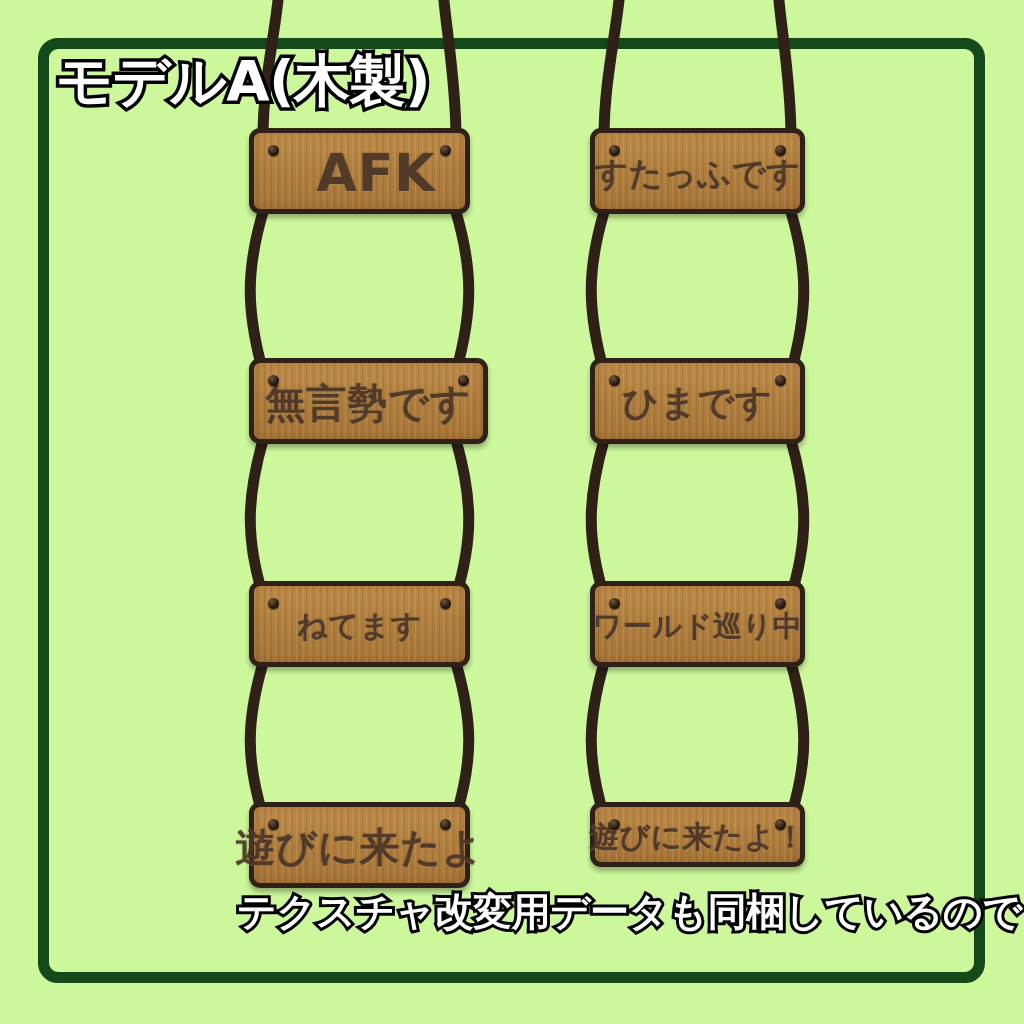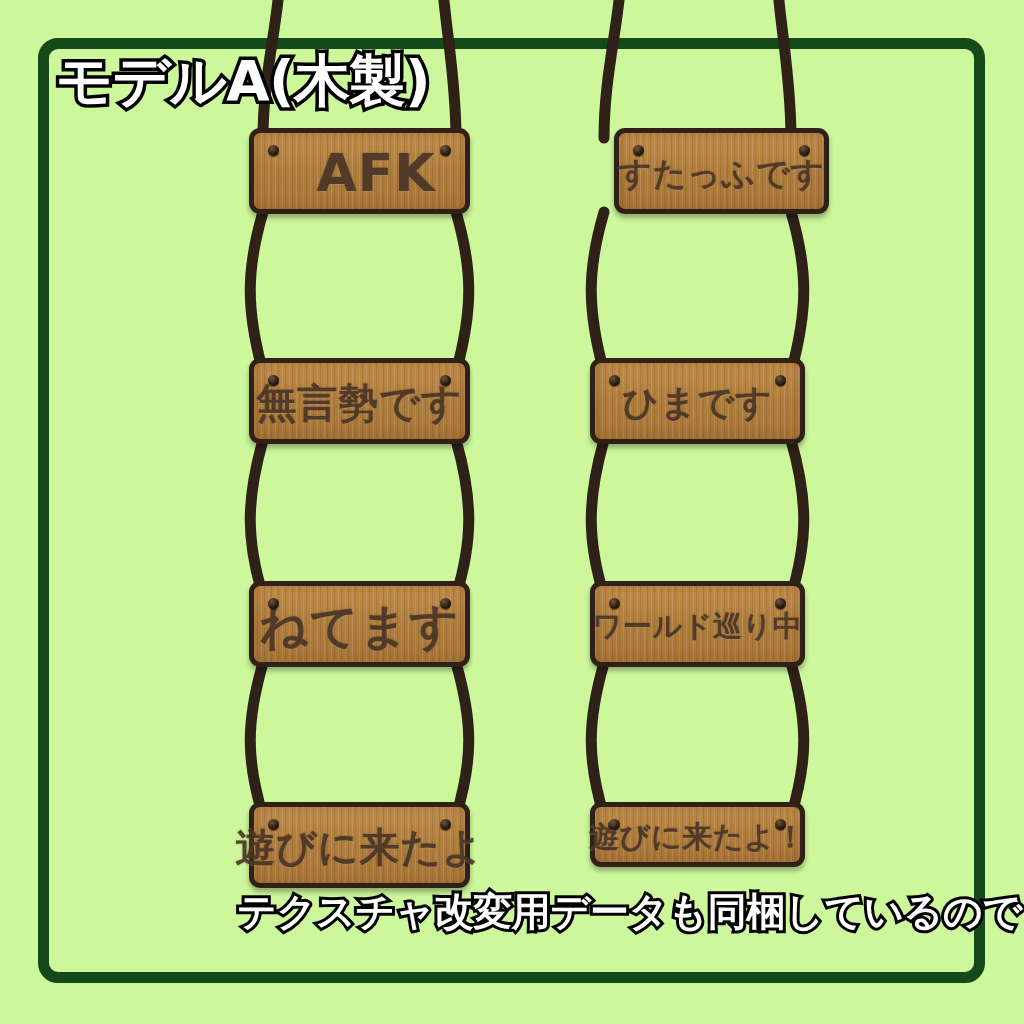--- a/index.html
+++ b/index.html
@@ -164,39 +164,39 @@
       <path d="M791,663 C808,722 808,760 791,816"></path>
     </g>
   </svg>
 
   <div class="sign" style="left:249px; top:128px; width:221px; height:86px;padding-left:33px;">
     <span class="screw left"></span>
     <span class="screw right"></span>
     <span class="sign-label" style="font-size: 52px;">AFK</span>
   </div>
 
-  <div class="sign" style="left:249px; top:358px; width:221px; height:86px;">
+  <div class="sign" style="left:249px; top:358px; width:239px; height:86px;">
     <span class="screw left"></span>
     <span class="screw right"></span>
     <span class="sign-label" style="font-size: 40px;">無言勢です</span>
   </div>
 
   <div class="sign" style="left:249px; top:581px; width:221px; height:86px;">
     <span class="screw left"></span>
     <span class="screw right"></span>
-    <span class="sign-label" style="font-size: 48px; text-align: right;">ねてます</span>
+    <span class="sign-label" style="font-size: 30px; text-align: right;">ねてます</span>
   </div>
 
   <div class="sign" style="left:249px; top:802px; width:221px; height:86px;">
     <span class="screw left"></span>
     <span class="screw right"></span>
     <span class="sign-label" style="font-size: 40px;">遊びに来たよ</span>
   </div>
 
-  <div class="sign" style="left:590px; top:128px; width:215px; height:86px;margin-left:24px;">
+  <div class="sign" style="left:590px; top:128px; width:215px; height:86px;">
     <span class="screw left"></span>
     <span class="screw right"></span>
     <span class="sign-label" style="font-size: 33px;">すたっふです</span>
   </div>
 
   <div class="sign" style="left:590px; top:358px; width:215px; height:86px;">
     <span class="screw left"></span>
     <span class="screw right"></span>
     <span class="sign-label" style="font-size: 36px;">ひまです</span>
   </div>

